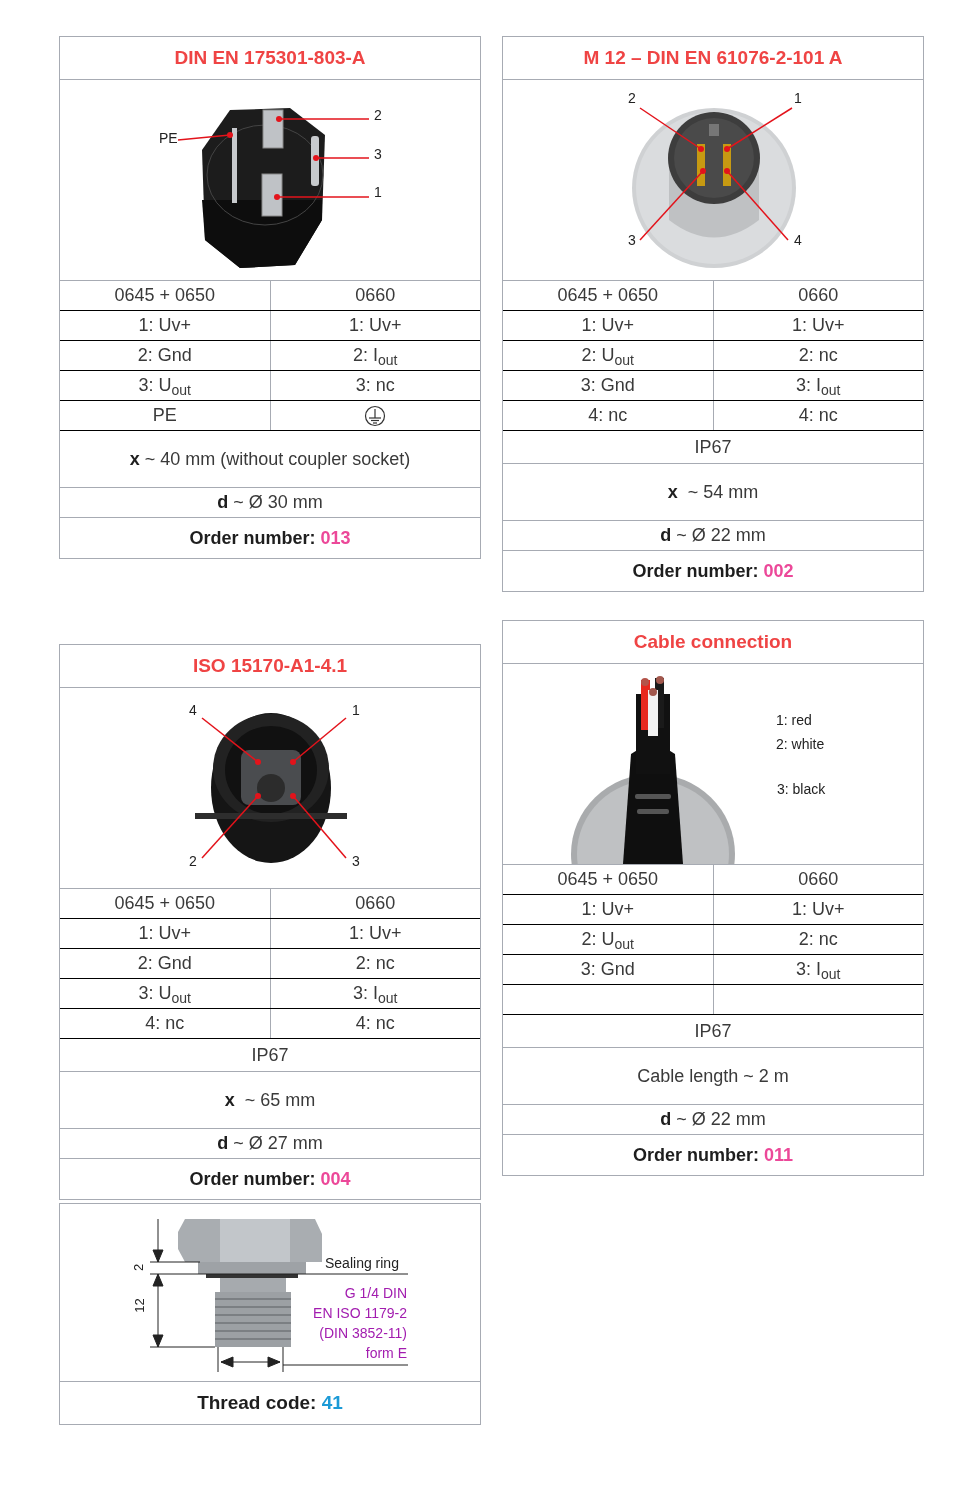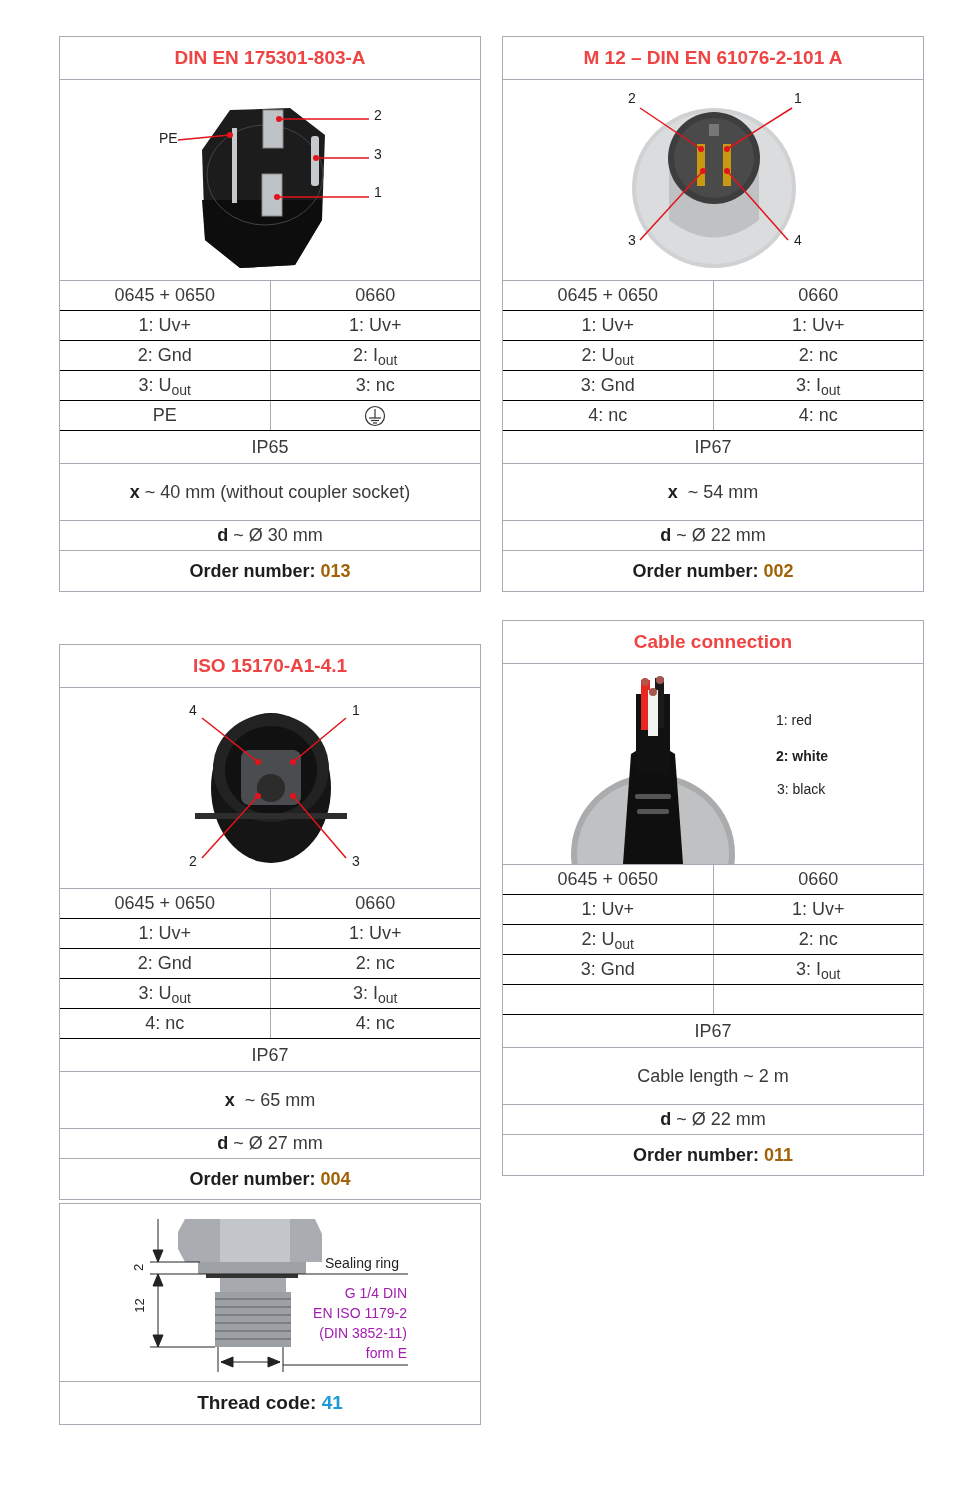--- a/index.html
+++ b/index.html
@@ -9,21 +9,21 @@
   .img-area { height: 200px; border-bottom: 1px solid #a7abb3; position: relative; overflow: hidden; }
   .img-area svg { position: absolute; left: 0; top: 0; }
   .row { display: flex; height: 29px; border-bottom: 1px solid #000000; font-size: 18px; color: #3a3a3a; }
   .row .c { flex: 1; text-align: center; line-height: 29px; }
   .row .c:first-child { border-right: 1px solid #a7abb3; }
   .full { border-bottom: 1px solid #a7abb3; text-align: center; font-size: 18px; color: #3a3a3a; display: flex; flex-direction: column; justify-content: center; }
   .full.h32 { height: 32px; }
   .full.h56 { height: 56px; line-height: 28px; }
   .full.h29 { height: 29px; }
   .order { height: 40px; line-height: 40px; text-align: center; font-size: 18px; font-weight: bold; color: #1e1e1e; }
-  .order .num { color: #a16207; }
+  .order .num { color: #ec4899; }
   .order .num.blue { color: #1c9ad6; }
   b.v { font-weight: bold; color: #1e1e1e; }
   sub { font-size: 14px; vertical-align: -4px; }
   .lbl { position: absolute; font-size: 14px; color: #222; }
   .ground { display: inline-block; width: 22px; height: 22px; vertical-align: middle; }
 </style>
 </head>
 <body>
 
 <div class="card" style="left:59px; top:36px;">
@@ -72,21 +72,20 @@
     <div class="c">
       <svg class="ground" viewBox="0 0 22 22">
         <circle cx="11" cy="11" r="9.5" fill="none" stroke="#333" stroke-width="1.2"></circle>
         <line x1="11" y1="4" x2="11" y2="13" stroke="#333" stroke-width="1.2"></line>
         <line x1="5" y1="13" x2="17" y2="13" stroke="#333" stroke-width="1.2"></line>
         <line x1="7" y1="15.5" x2="15" y2="15.5" stroke="#333" stroke-width="1.2"></line>
         <line x1="9" y1="18" x2="13" y2="18" stroke="#333" stroke-width="1.2"></line>
       </svg>
     </div>
   </div>
-  <div class="full h32">IP65</div>
   <div class="full h56">
     <div><b class="v">x</b> <span>~ 40 mm (without coupler socket)</span></div>
   </div>
   <div class="full h29">
     <div><b class="v">d</b> <span>~ Ø 30 mm</span></div>
   </div>
   <div class="order">
     <span>Order number:</span> <span class="num">013</span>
   </div>
 </div>
@@ -216,21 +215,21 @@
       <rect x="138" y="16" width="9" height="50" fill="#e8281e"></rect>
       <rect x="152" y="14" width="9" height="50" fill="#1a1a1a"></rect>
       <rect x="145" y="26" width="10" height="46" fill="#f2f2f2"></rect>
       <circle cx="142" cy="18" r="4" fill="#b4544a"></circle>
       <circle cx="157" cy="16" r="4" fill="#a2584d"></circle>
       <circle cx="150" cy="28" r="4" fill="#a2584d"></circle>
       <rect x="132" y="130" width="36" height="5" rx="2" fill="#555"></rect>
       <rect x="134" y="145" width="32" height="5" rx="2" fill="#555"></rect>
     </svg>
     <span class="lbl" style="left:273px; top:48px;">1: red</span>
-    <span class="lbl" style="left:273px; top:84px;font-weight:bold;">2: white</span>
+    <span class="lbl" style="left:273px; top:72px;">2: white</span>
     <span class="lbl" style="left:274px; top:117px;">3: black</span>
   </div>
   <div class="row">
     <div class="c">0645 + 0650</div>
     <div class="c">0660</div>
   </div>
   <div class="row">
     <div class="c">1: Uv+</div>
     <div class="c">1: Uv+</div>
   </div>

